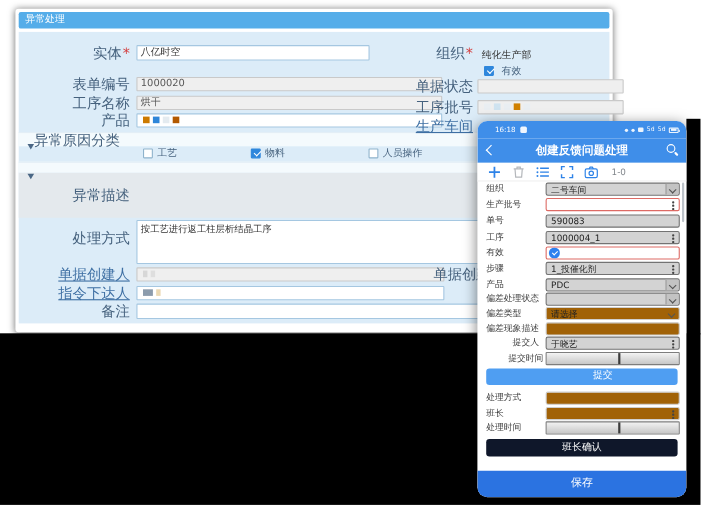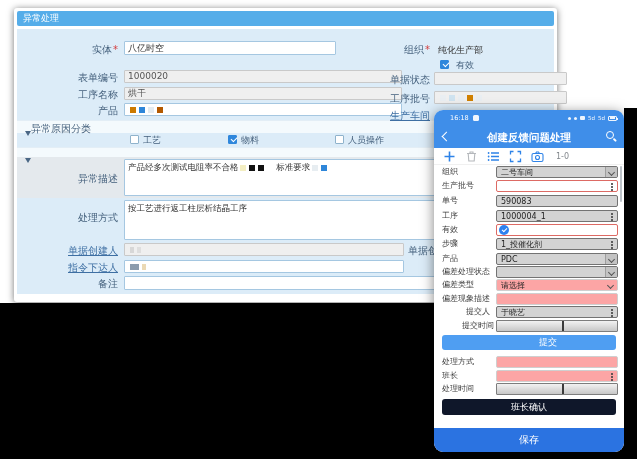--- a/index.html
+++ b/index.html
@@ -12,21 +12,21 @@
   .blk{background:#000;}
 
   
   .desk{left:14px;top:8px;width:543px;height:294px;background:#fff;border-radius:3px;
         box-shadow:0 1px 7px rgba(0,0,0,.55);z-index:1;}
   .d-title{left:3px;top:3px;width:537px;height:15px;background:#55ade9;border-radius:2px;
            color:#fff;font-size:9px;line-height:15px;padding-left:6px;}
   .d-form{left:3px;top:21px;width:537px;height:265px;background:#dcecf8;}
   .d-band{left:3px;background:#f4fafd;border-top:1px solid #e3eef6;}
   .d-descband{left:3px;top:149px;width:537px;height:41px;background:#e4e9ed;}
-  .d-lb{font-size:10px;color:#45617d;text-align:right;line-height:11px;white-space:nowrap;}
+  .d-lb{font-size:13px;color:#45617d;text-align:right;line-height:11px;white-space:nowrap;}
   .link{color:#3e6fa3;text-decoration:underline;}
   .star{color:#d43c3c;margin-left:1px;}
   .d-fd{background:#fff;border:1px solid #a5c7e1;font-size:9px;color:#333;line-height:11px;
         padding:0 3px;border-radius:1px;overflow:hidden;white-space:nowrap;}
   .d-fd.dis{background:#efefef;border-color:#c9c9c9;color:#555;}
   .d-ta{background:#fff;border:1px solid #a5c7e1;font-size:8.5px;color:#333;padding:2px 3px;
         border-radius:1px;overflow:hidden;}
   .cb{width:9px;height:9px;background:#fff;border:1px solid #8fb3cc;display:inline-block;
       position:relative;border-radius:1px;vertical-align:top;}
   .cb.ck{background:#2f87dc;border-color:#2f87dc;}
@@ -61,21 +61,21 @@
   .m-toolbar{left:0;top:38px;width:190px;height:17px;display:flex;align-items:center;
              padding-left:9px;background:#fff;border-bottom:1px solid #f0f0f0;}
   .tb-ic{width:13px;height:13px;margin-right:9px;}
   .tb-count{font-size:8px;color:#82878c;margin-left:3px;}
   .m-scroll{left:186px;top:56px;width:2px;height:36px;background:#bcc2c8;border-radius:1px;}
   .m-lb{font-size:8px;color:#3c3c3c;line-height:12px;white-space:nowrap;}
   .m-ctl{left:62px;width:122px;height:12px;border-radius:2px;font-size:8px;line-height:10px;
          color:#222;padding:1px 4px;position:absolute;overflow:hidden;white-space:nowrap;}
   .red{border:1px solid #dd6a64;}
   .gray{background:#d3d3d3;border:1px solid #737373;}
-  .wht{background:#fca5a5;border:1px solid #cfcfcf;}
+  .wht{background:#a16207;border:1px solid #cfcfcf;}
   .chev{position:absolute;right:0;top:0;bottom:0;width:12px;background:#c3c3c3;border-left:1px solid #9e9e9e;}
   .chev::after{content:"";position:absolute;left:3px;top:3px;width:4px;height:4px;
       border-left:1.2px solid #555;border-bottom:1.2px solid #555;transform:rotate(-45deg);}
   .chev.bare{background:transparent;border-left:none;}
   .vdots{position:absolute;right:4px;top:2px;width:1.6px;height:1.6px;background:#444;border-radius:50%;
       box-shadow:0 3px 0 #444,0 6px 0 #444;}
   .ckc{position:absolute;left:2px;top:0px;width:10px;height:10px;border-radius:50%;background:#2e80ef;}
   .ckc::after{content:"";position:absolute;left:2.5px;top:2.5px;width:4px;height:2px;
       border-left:1.3px solid #fff;border-bottom:1.3px solid #fff;transform:rotate(-45deg);}
   .dt{left:62px;width:122px;height:12px;position:absolute;border:1px solid #7d7d7d;border-radius:1px;
@@ -139,24 +139,20 @@
     </div>
     <span class="abs d-lb link" style="left:336px;top:102px;width:80px;">生产车间</span>
 
     
     <span class="abs" style="left:116px;top:127px;"><span class="cb"></span><span class="cbl">工艺</span></span>
     <span class="abs" style="left:214px;top:127px;"><span class="cb ck"></span><span class="cbl">物料</span></span>
     <span class="abs" style="left:321px;top:127px;"><span class="cb"></span><span class="cbl">人员操作</span></span>
 
     
     <span class="abs d-lb" style="left:24px;top:165px;width:80px;">异常描述</span>
-    <div class="abs d-ta" style="left:110px;top:151px;width:443px;height:37px;">
-      <span>产品经多次测试电阻率不合格</span><span class="blkq" style="background:#f3eec2;"></span><span class="blkq" style="background:#111;"></span><span class="blkq" style="background:#111;"></span>
-      <span style="margin-left:8px;">标准要求</span><span class="blkq" style="background:#e7edf1;"></span><span class="blkq" style="background:#2e86d9;"></span>
-    </div>
 
     
     <span class="abs d-lb" style="left:24px;top:204px;width:80px;">处理方式</span>
     <div class="abs d-ta" style="left:110px;top:192px;width:443px;height:40px;">
       <span>按工艺进行返工柱层析结晶工序</span>
     </div>
 
     
     <span class="abs d-lb link" style="left:24px;top:237px;width:80px;">单据创建人</span>
     <div class="abs d-fd dis" style="left:110px;top:235px;width:280px;height:13px;">

